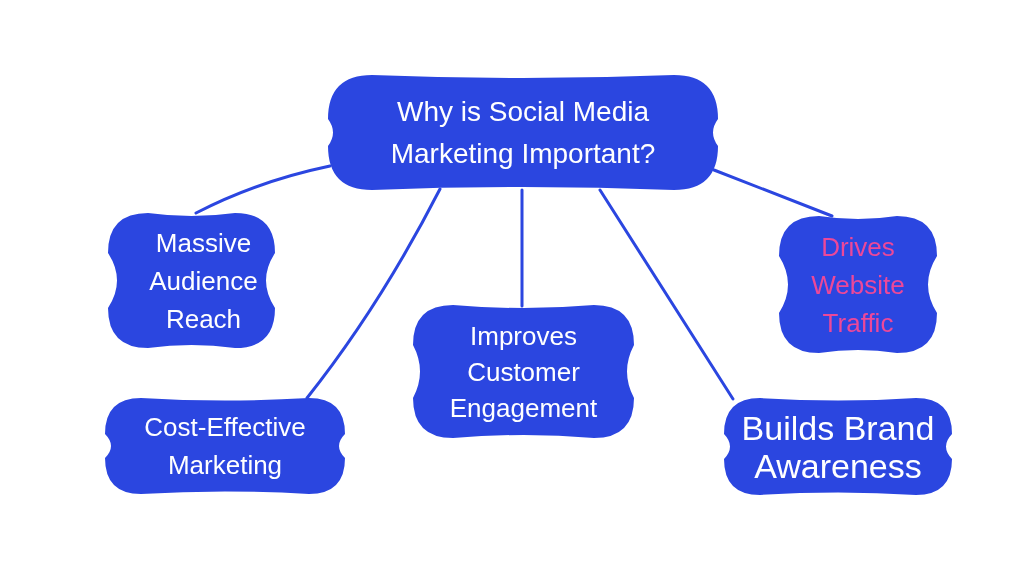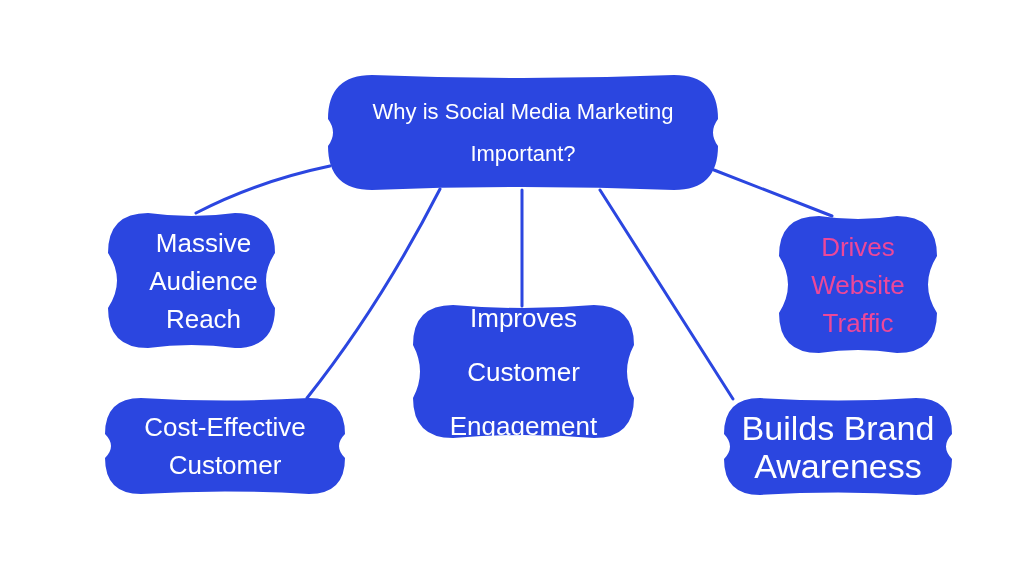--- a/index.html
+++ b/index.html
@@ -36,36 +36,36 @@
     font-weight: 500;
     box-sizing: border-box;
     cursor: default;
   }
   .node .label {
     display: block;
     width: 100%;
   }
   .node-central {
     left: 328px; top: 75px; width: 390px; height: 115px;
-    font-size: 22px; line-height: 42px;
+    font-size: 28px; line-height: 42px;
     padding: 0 22px;
   }
   .node-massive {
     left: 120px; top: 213px; width: 167px; height: 135px;
     font-size: 26px; line-height: 38px;
     padding: 0 8px;
   }
   .node-cost {
     left: 105px; top: 398px; width: 240px; height: 96px;
     font-size: 26px; line-height: 38px;
     padding: 0 10px;
   }
   .node-improves {
     left: 413px; top: 305px; width: 221px; height: 133px;
-    font-size: 26px; line-height: 54px;
+    font-size: 26px; line-height: 36px;
     padding: 0 8px;
   }
   .node-builds {
     left: 724px; top: 398px; width: 228px; height: 97px;
     font-size: 34px; line-height: 38px;
     padding: 0 10px;
   }
   .node-drives {
     left: 779px; top: 216px; width: 158px; height: 137px;
     font-size: 26px; line-height: 38px;
@@ -95,21 +95,21 @@
 
   <div class="node node-central" style="color: rgb(255, 255, 255);">
     <span class="label">Why is Social Media Marketing Important?</span>
   </div>
 
   <div class="node node-massive" style="color: rgb(255, 255, 255);">
     <span class="label">Massive Audience Reach</span>
   </div>
 
   <div class="node node-cost" style="color: rgb(255, 255, 255);">
-    <span class="label">Cost-Effective Customer</span>
+    <span class="label">Cost-Effective Marketing</span>
   </div>
 
   <div class="node node-improves" style="color: rgb(255, 255, 255);">
     <span class="label">Improves Customer Engagement</span>
   </div>
 
   <div class="node node-builds" style="color: rgb(255, 255, 255);">
     <span class="label">Builds Brand Awareness</span>
   </div>
 

